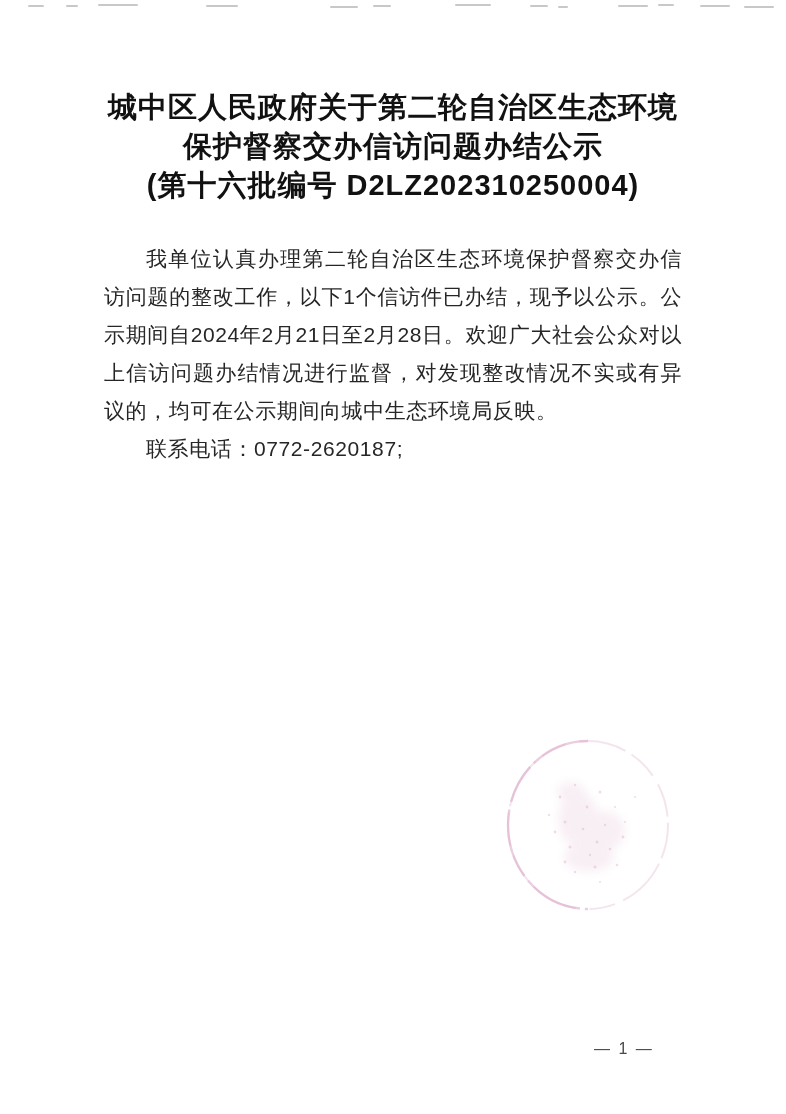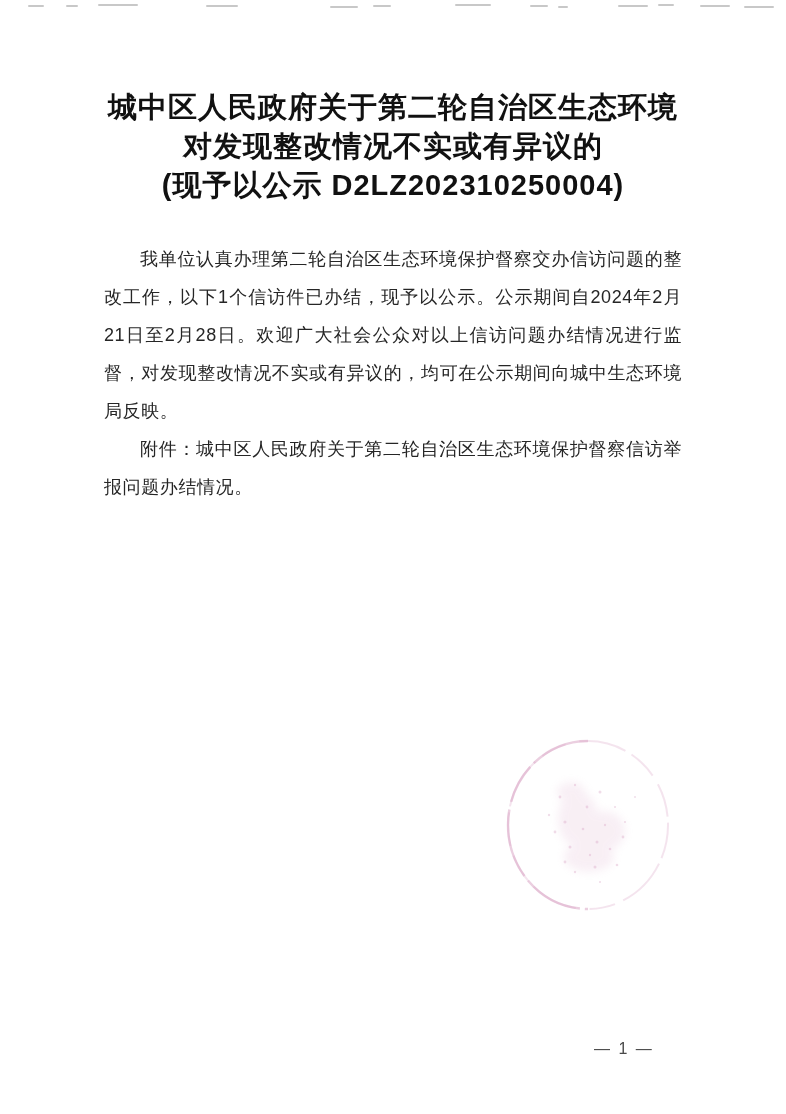--- a/index.html
+++ b/index.html
@@ -39,21 +39,21 @@
     letter-spacing: 1px;
     color: #111111;
   }
   .title-block div { white-space: nowrap; }
 
   .content {
     position: absolute;
     top: 240px;
     left: 104px;
     width: 578px;
-    font-size: 18px;
+    font-size: 21px;
     line-height: 38px;
     letter-spacing: 0.6px;
     color: #262626;
     text-align: justify;
   }
   .content p {
     margin: 0;
     text-indent: 2em;
   }
 
@@ -92,27 +92,27 @@
     <i style="left:530px;width:18px"></i>
     <i style="left:558px;width:10px;top:6px"></i>
     <i style="left:618px;width:30px"></i>
     <i style="left:658px;width:16px;top:4px"></i>
     <i style="left:700px;width:30px"></i>
     <i style="left:744px;width:30px;top:6px"></i>
   </div>
 
   <div class="title-block">
     <div>城中区人民政府关于第二轮自治区生态环境</div>
-    <div>对发现整改情况不实或有异议的</div>
-    <div>(现予以公示 D2LZ202310250004)</div>
+    <div>保护督察交办信访问题办结公示</div>
+    <div>(第十六批编号 D2LZ202310250004)</div>
   </div>
 
   <div class="content">
     <p>我单位认真办理第二轮自治区生态环境保护督察交办信访问题的整改工作，以下1个信访件已办结，现予以公示。公示期间自2024年2月21日至2月28日。欢迎广大社会公众对以上信访问题办结情况进行监督，对发现整改情况不实或有异议的，均可在公示期间向城中生态环境局反映。</p>
-    <p>附件：城中区人民政府关于第二轮自治区生态环境保护督察信访举报问题办结情况。</p>
+    <p>联系电话：0772-2620187;</p>
   </div>
 
   <div class="stamp">
     <svg width="166" height="176" viewBox="0 0 166 176" xmlns="http://www.w3.org/2000/svg">
       <defs>
         <filter id="sealblur" x="-50%" y="-50%" width="200%" height="200%">
           <feGaussianBlur stdDeviation="4"></feGaussianBlur>
         </filter>
       </defs>
 

